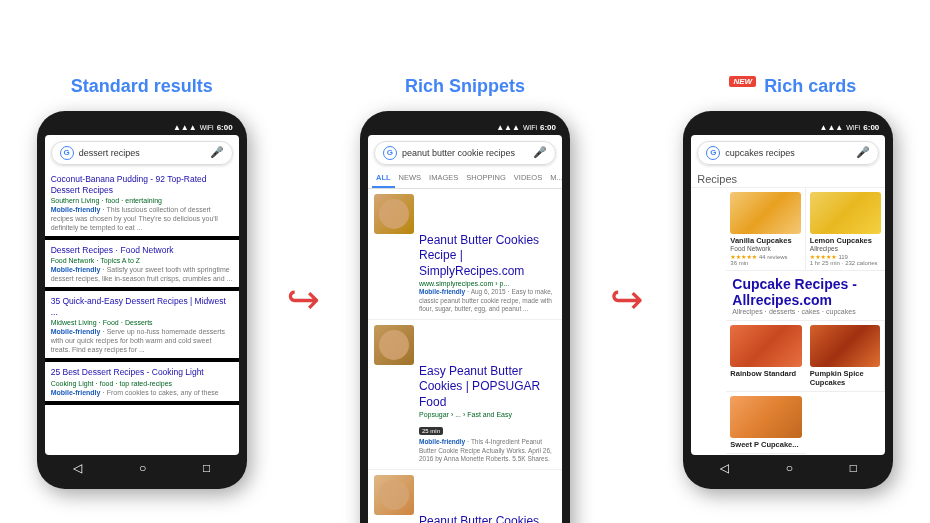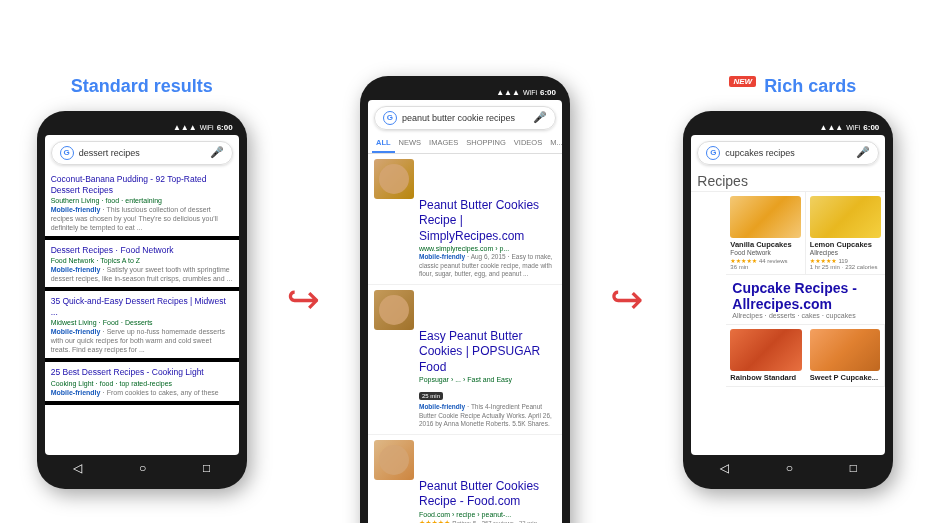--- a/index.html
+++ b/index.html
@@ -216,21 +216,21 @@
       color: white;
       font-size: 6px;
       padding: 1px 3px;
       border-radius: 2px;
       display: inline-block;
       margin-bottom: 1px;
     }
 
     
     .recipes-label {
-      font-size: 14px;
+      font-size: 11px;
       color: #555;
       padding: 4px 6px 2px;
       border-bottom: 1px solid #eee;
     }
 
     .cards-grid {
       display: grid;
       grid-template-columns: 1fr 1fr;
       gap: 0;
       padding-left: 35px;
@@ -344,20 +344,21 @@
         <span class="nav-btn">□</span>
       </div>
     </div>
   </div>
 
   <div class="arrow-container">
     <span class="arrow">↪</span>
   </div>
 
   <div class="column">
+    <div class="column-title">Rich Snippets</div>
     <div class="phone">
       <div class="phone-notch">
         <span class="signal-icon">▲▲▲</span>
         <span style="color:white;font-size:7px;">WiFi</span>
         <span class="time">6:00</span>
       </div>
       <div class="phone-screen">
         <div class="search-bar">
           <div class="google-g">G</div>
           <div class="search-text">peanut butter cookie recipes</div>
@@ -460,20 +461,24 @@
           <div style="grid-column: 1 / -1; padding: 5px 6px; border-bottom: 1px solid #eee;">
             <div style="font-size:14px;color:#1a0dab;font-weight:bold;">Cupcake Recipes - Allrecipes.com</div>
             <div style="font-size:7px;color:#777;">Allrecipes · desserts · cakes · cupcakes</div>
           </div>
 
           <div class="card-item">
             <div class="card-img rainbow"></div>
             <div class="card-title">Rainbow Standard</div>
           </div>
 
+          <div class="card-item">
+            <div class="card-img pumpkin"></div>
+            <div class="card-title">Pumpkin Spice Cupcakes</div>
+          </div>
 
           <div class="card-item" style="overflow:hidden;">
             <div class="card-img sweet"></div>
             <div class="card-title">Sweet P Cupcake...</div>
           </div>
         </div>
       </div>
       <div class="phone-bottom">
         <span class="nav-btn">◁</span>
         <span class="nav-btn">○</span>

